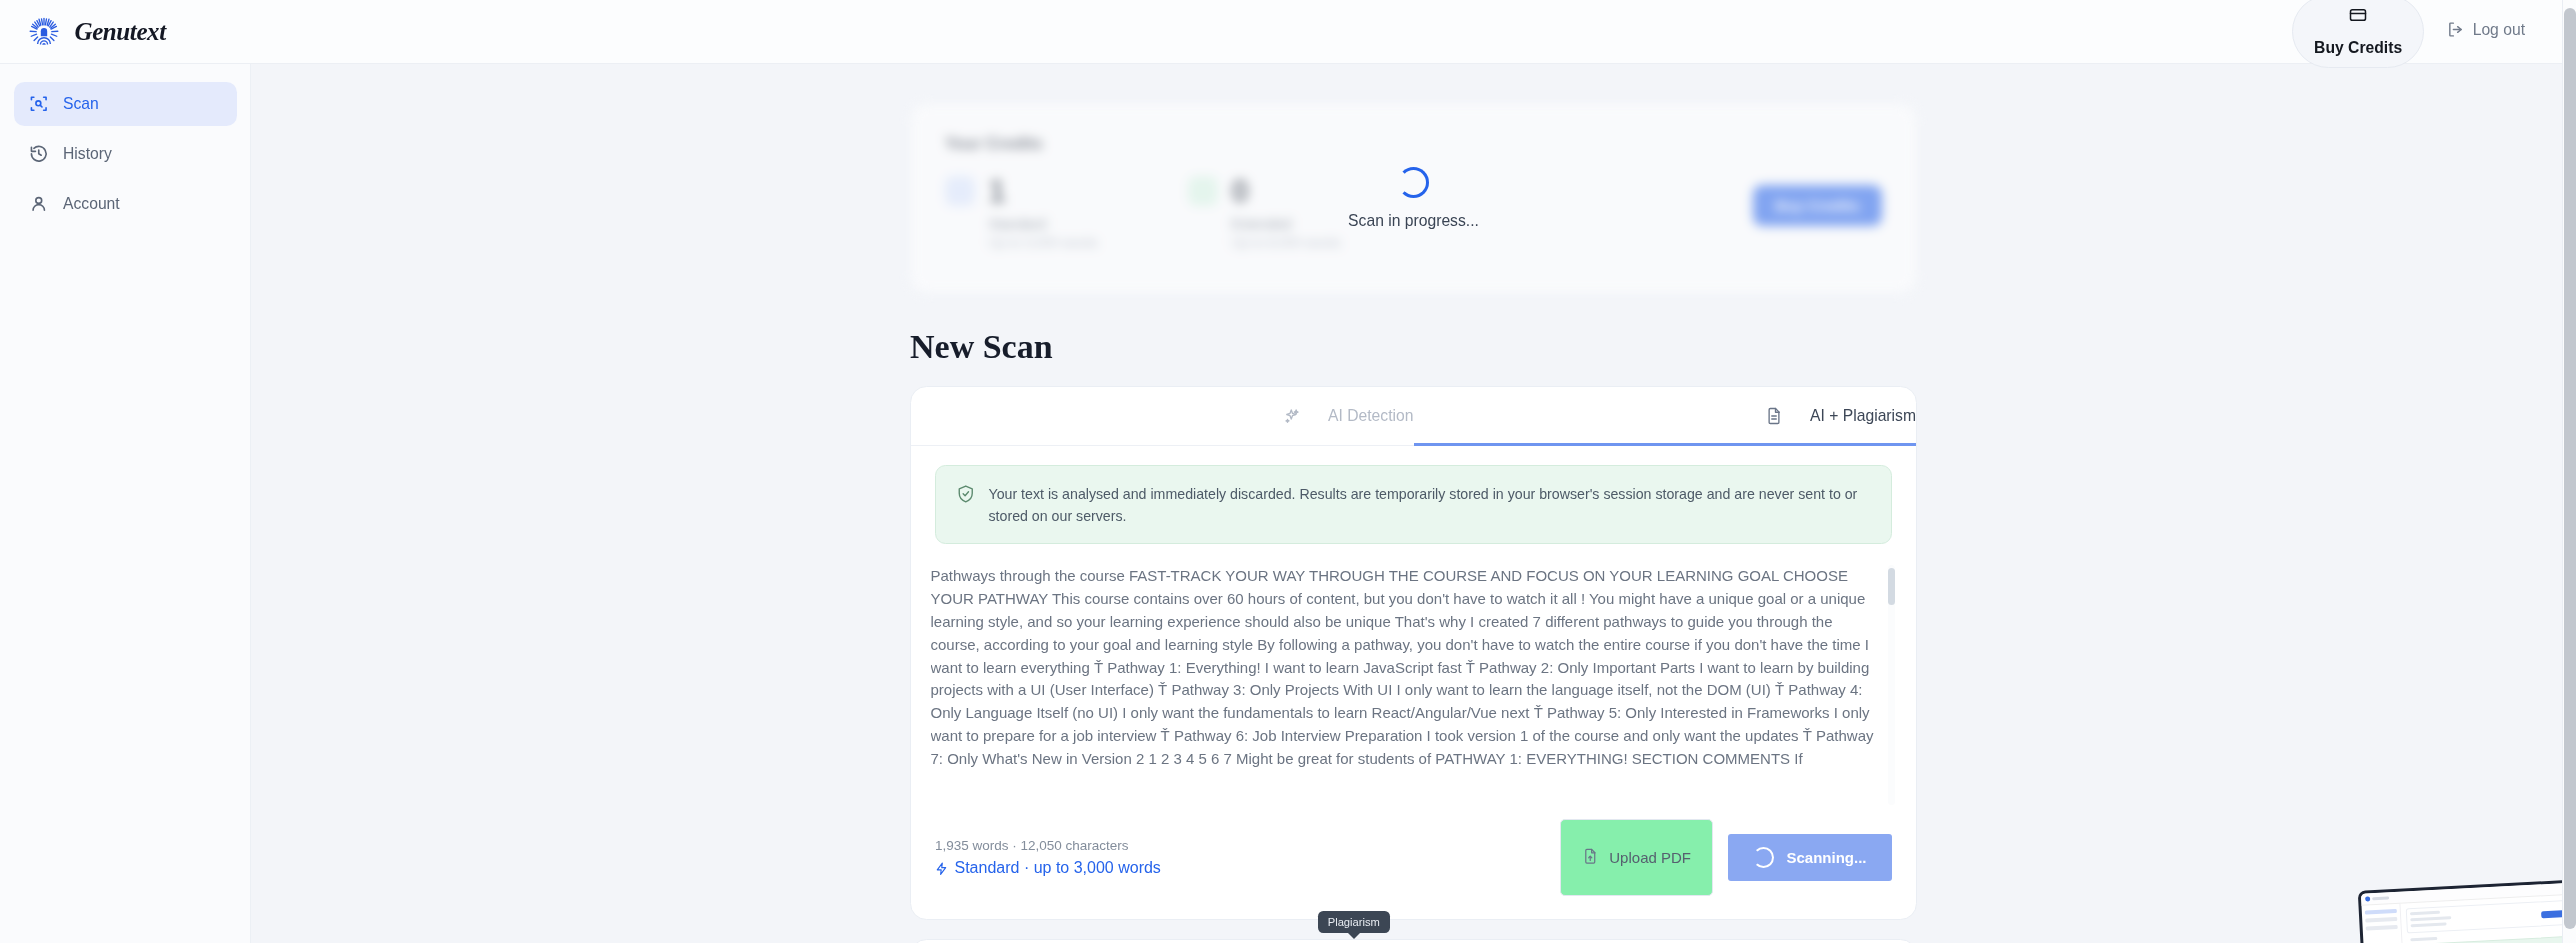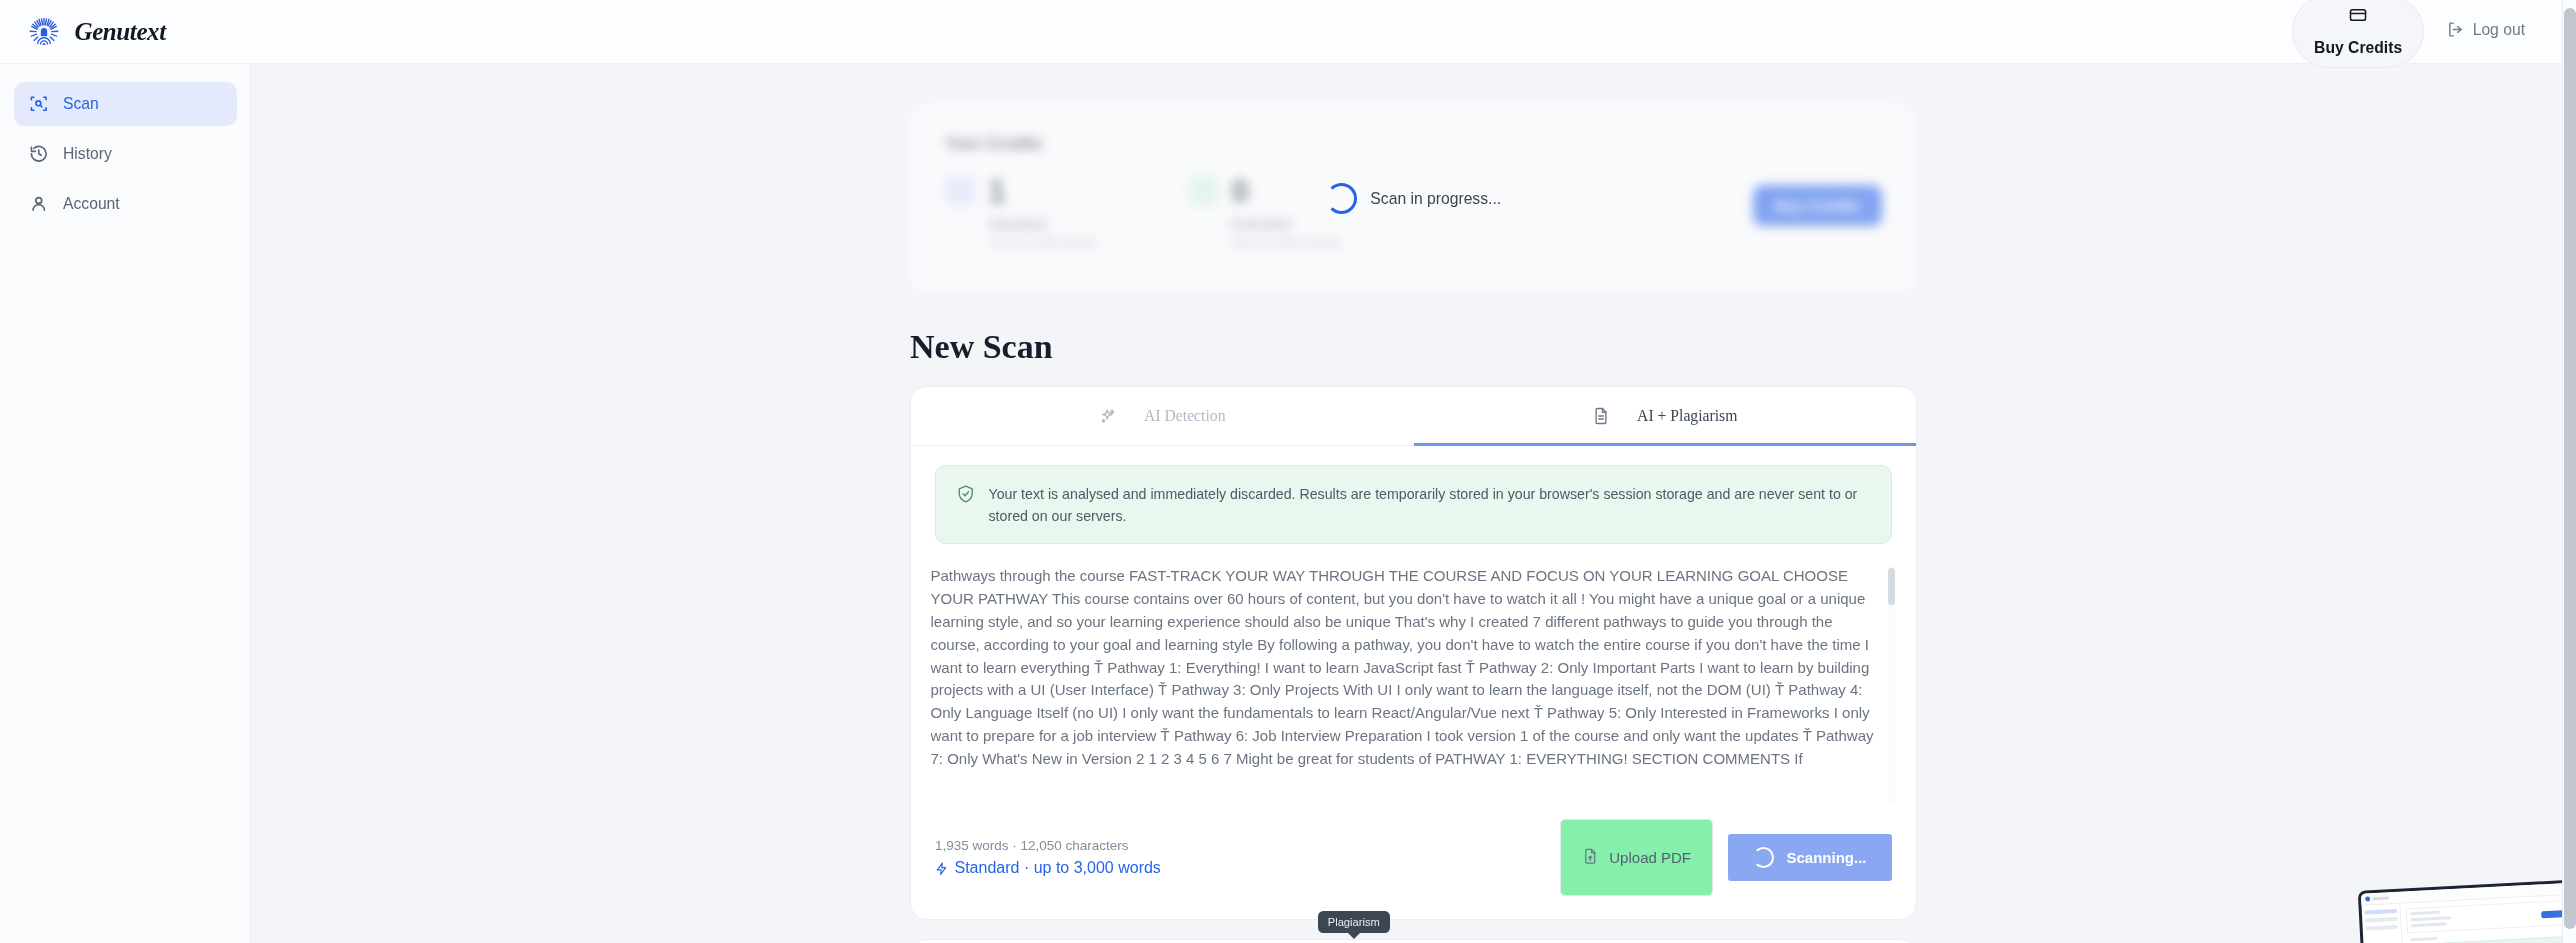--- a/index.html
+++ b/index.html
@@ -88,21 +88,21 @@
   .credit-num { font-size: 31px; font-weight: bold; color: #222b38; line-height: 1; }
   .credit-label { font-size: 14.2px; color: #5d6878; margin-top: 9px; }
   .credit-sub { font-size: 13.5px; color: #939cab; margin-top: 3px; }
   .credits-buy {
     position: absolute; right: 34px; top: 81px;
     background: #2563eb; color: #fff; border: none; border-radius: 9px;
     padding: 12px 22.5px; font-size: 15px; font-weight: bold;
   }
   .scan-overlay {
     position: absolute; inset: 0;
-    display: flex; align-items: center; justify-content: center;
+    display: flex; flex-direction: column; align-items: center; justify-content: center;
     gap: 13.5px;
   }
   .overlay-label { font-size: 15.7px; color: #3a4454; }
 
   
   .spinner {
     width: 31px; height: 31px; border-radius: 50%;
     border: 3px solid transparent;
     border-top-color: #2563eb; border-right-color: #2563eb; border-bottom-color: #2563eb;
     display: block;
@@ -116,24 +116,24 @@
     margin: 34px 0 19.5px 0;
   }
 
   
   .scan-card {
     background: #ffffff; border: 0.7px solid #eaeef4;
     border-radius: 16.5px; overflow: hidden;
   }
   .tabs { display: flex; border-bottom: 0.7px solid #edf0f5; }
   .tab {
-    flex: 1; display: flex; align-items: center; justify-content: center;
+    flex: 1; display: flex; align-items: center; justify-content: flex-end;
     gap: 27px; padding: 20px 0 18px 0;
     font-size: 15.7px; color: #b3bac6; cursor: pointer;
-    border-bottom: 3px solid transparent; margin-bottom: -0.7px; font-family: Liberation Serif, serif;
+    border-bottom: 3px solid transparent; margin-bottom: -0.7px;
   }
   .tab.active { color: #3c4656; border-bottom-color: #6f95f0; }
   .tab-icon { width: 18px; height: 18px; flex: 0 0 18px; display:block; }
 
   .notice {
     margin: 19.5px 24px 0 24px;
     background: #eaf7ef; border: 0.7px solid #d4ecdd;
     border-radius: 10.5px; padding: 16.5px 19.5px;
     display: flex; gap: 13.5px; align-items: flex-start;
   }

